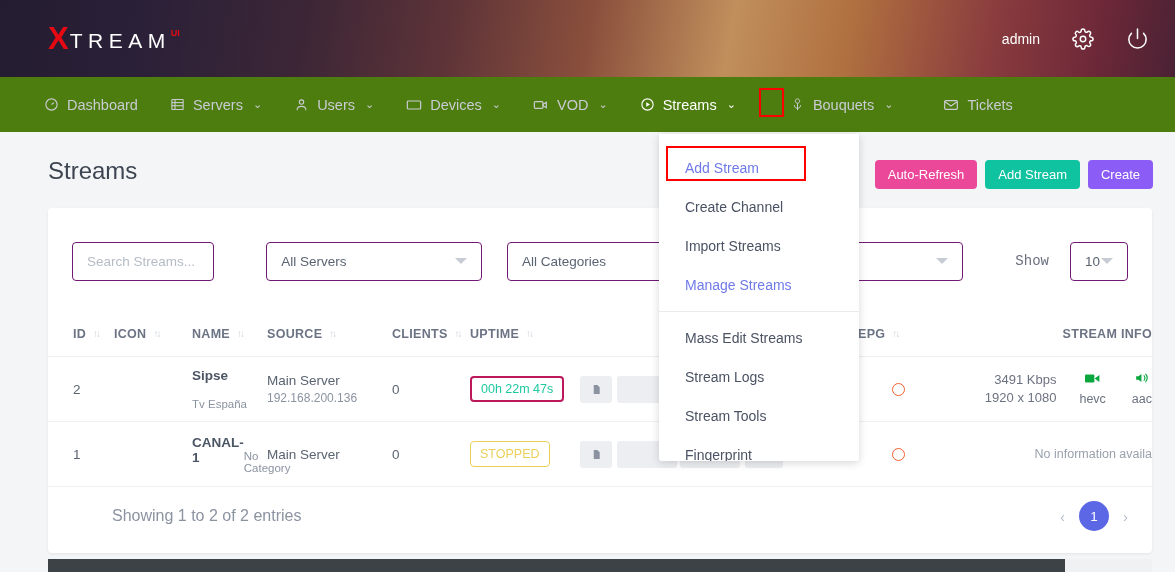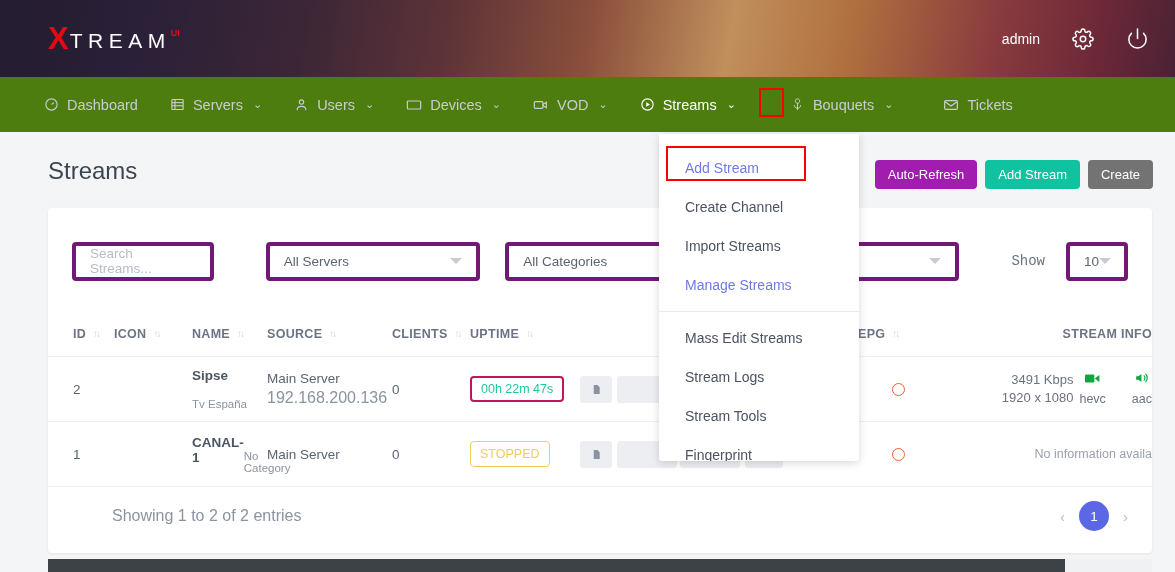--- a/index.html
+++ b/index.html
@@ -65,39 +65,39 @@
     position: absolute; right: 22px; top: 160px; display: flex; align-items: center; gap: 8px;
   }
   .btn {
     height: 29px; border-radius: 4px; border: none; color: #fff;
     font-size: 13px; display: flex; align-items: center; justify-content: center;
     padding: 0 13px; cursor: pointer; font-family: "Liberation Sans", sans-serif;
     white-space: nowrap;
   }
   .btn-yellow { background: #e7c84b; width: 46px; padding: 0; }
   .btn-cyan   { background: #4fc3d9; width: 46px; padding: 0; }
-  .btn-dark   { background: #a21caf; margin-left: 12px; }
+  .btn-dark   { background: #ec4899; margin-left: 12px; }
   .btn-green  { background: #0fc2a0; }
-  .btn-purple { background: #737373; }
+  .btn-purple { background: #8b5cf6; }
 
   
   .card {
     position: absolute; left: 48px; top: 208px; width: 1104px; height: 345px;
     background: #ffffff; border-radius: 4px;
     box-shadow: 0 1px 3px rgba(0,0,0,0.07);
     overflow: hidden;
   }
 
   
   .filters {
     position: absolute; left: 0; top: 24px; width: 100%; height: 58px;
     display: flex; align-items: center; padding: 0 24px;
   }
   .fld {
-    height: 39px; border: 4px solid #701a75; border-radius: 4px;
+    height: 39px; border: 1px solid #701a75; border-radius: 4px;
     display: flex; align-items: center; padding: 0 14px;
     font-size: 13.5px; color: #5a6472; background: #fff;
   }
   .fld.search { width: 158px; color: #b5bcc6; }
   .fld.select { justify-content: space-between; }
   .sel-servers   { width: 242px; margin-left: 52px; }
   .sel-categories{ width: 242px; margin-left: 25px; }
   .sel-other     { width: 242px; margin-left: 25px; }
   .arrow-down {
     width: 0; height: 0; border-left: 6px solid transparent;
@@ -124,36 +124,36 @@
   .c-clients { width: 88px; justify-content: flex-start; padding-left: 10px;}
   .c-uptime  { width: 110px; }
   .c-actions { width: 220px; }
   .c-server  { width: 58px; }
   .c-epg     { width: 80px; justify-content: center; }
   .c-info    { flex: 1; justify-content: flex-end; padding-right: 0px; }
 
   .name-main { font-weight: bold; color: #4b5563; font-size: 13.5px; }
   .name-sub  { font-size: 11.5px; color: #8b93a1; margin-top: 15px; }
   .src-main  { color: #5b6472; }
-  .src-sub   { font-size: 16px; color: #8b93a1; margin-top: 3px; }
+  .src-sub   { font-size: 12px; color: #8b93a1; margin-top: 3px; }
 
   .pill {
     display: inline-flex; align-items: center; justify-content: center;
     height: 26px; padding: 0 9px; border-radius: 4px; font-size: 12.5px;
     background: #fff;
   }
   .pill-green  { border: 2px solid #be185d; color: #1fc8a0; }
   .pill-yellow { border: 1px solid #ead05a; color: #ead05a; }
 
   .epg-circle {
     width: 13px; height: 13px; border-radius: 50%; border: 1.6px solid #f4602e;
   }
 
   .info-2line { text-align: right; line-height: 1.4; color: #6b7280; font-size: 13px; }
-  .codecs { display: flex; align-items: center; gap: 26px; margin-left: 6px; }
+  .codecs { display: flex; align-items: center; gap: 26px; margin-left: 23px; }
   .codec { display: flex; flex-direction: column; align-items: center; gap: 5px; }
   .codec .lbl { font-size: 12.5px; color: #6b7280; }
   .no-info { color: #9aa1ad; font-size: 12.5px; }
 
   
   .act-group { display: flex; align-items: center; gap: 3px; }
   .act-btn {
     height: 27px; background: #eceef1; border-radius: 3px;
     display: flex; align-items: center; justify-content: center;
   }

